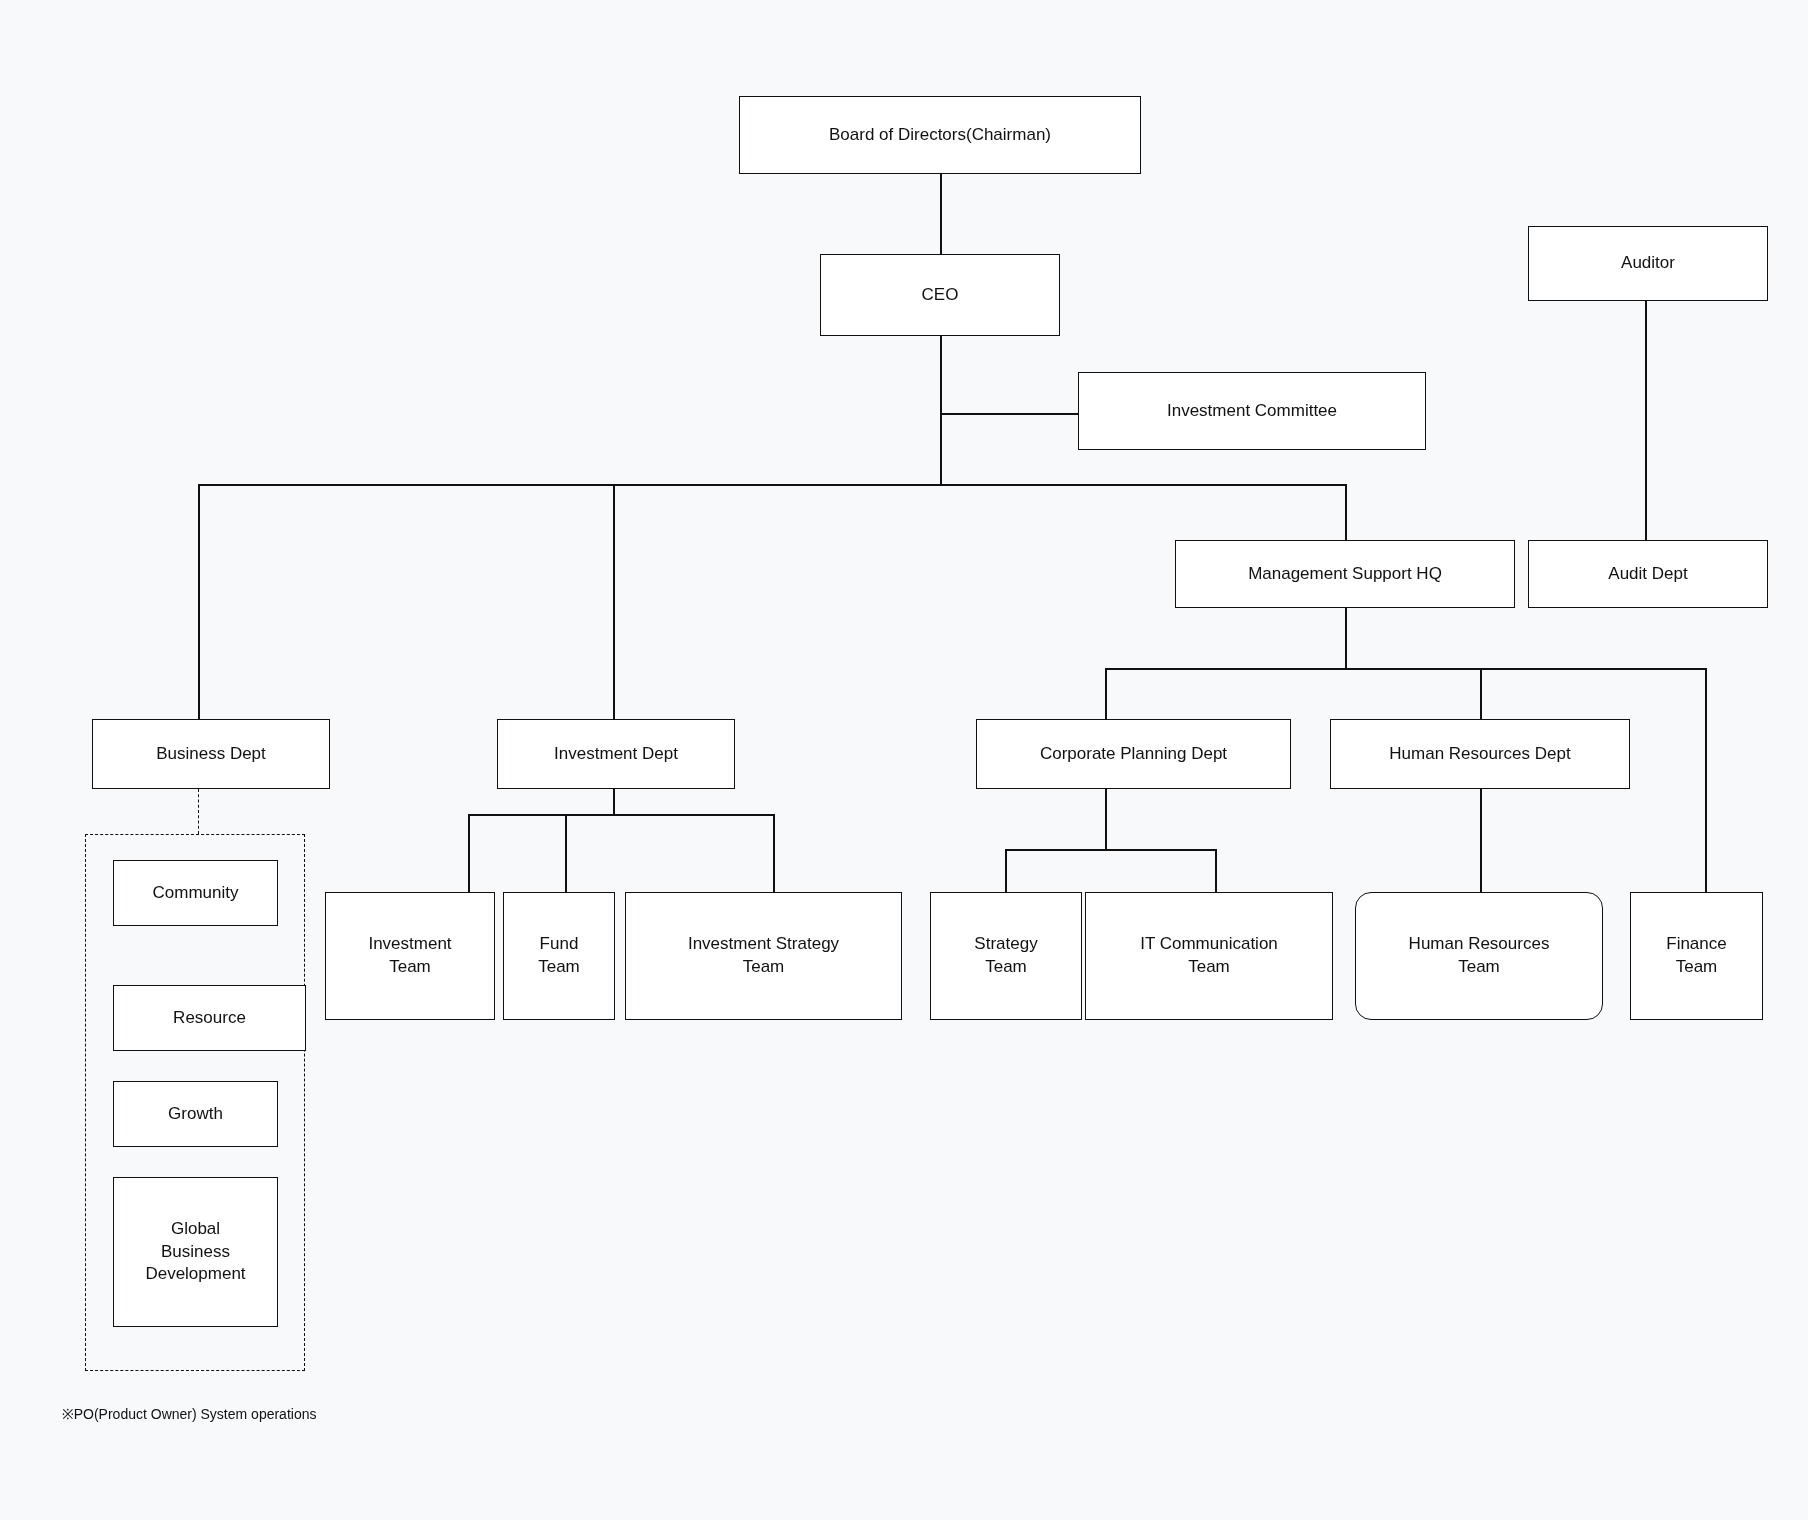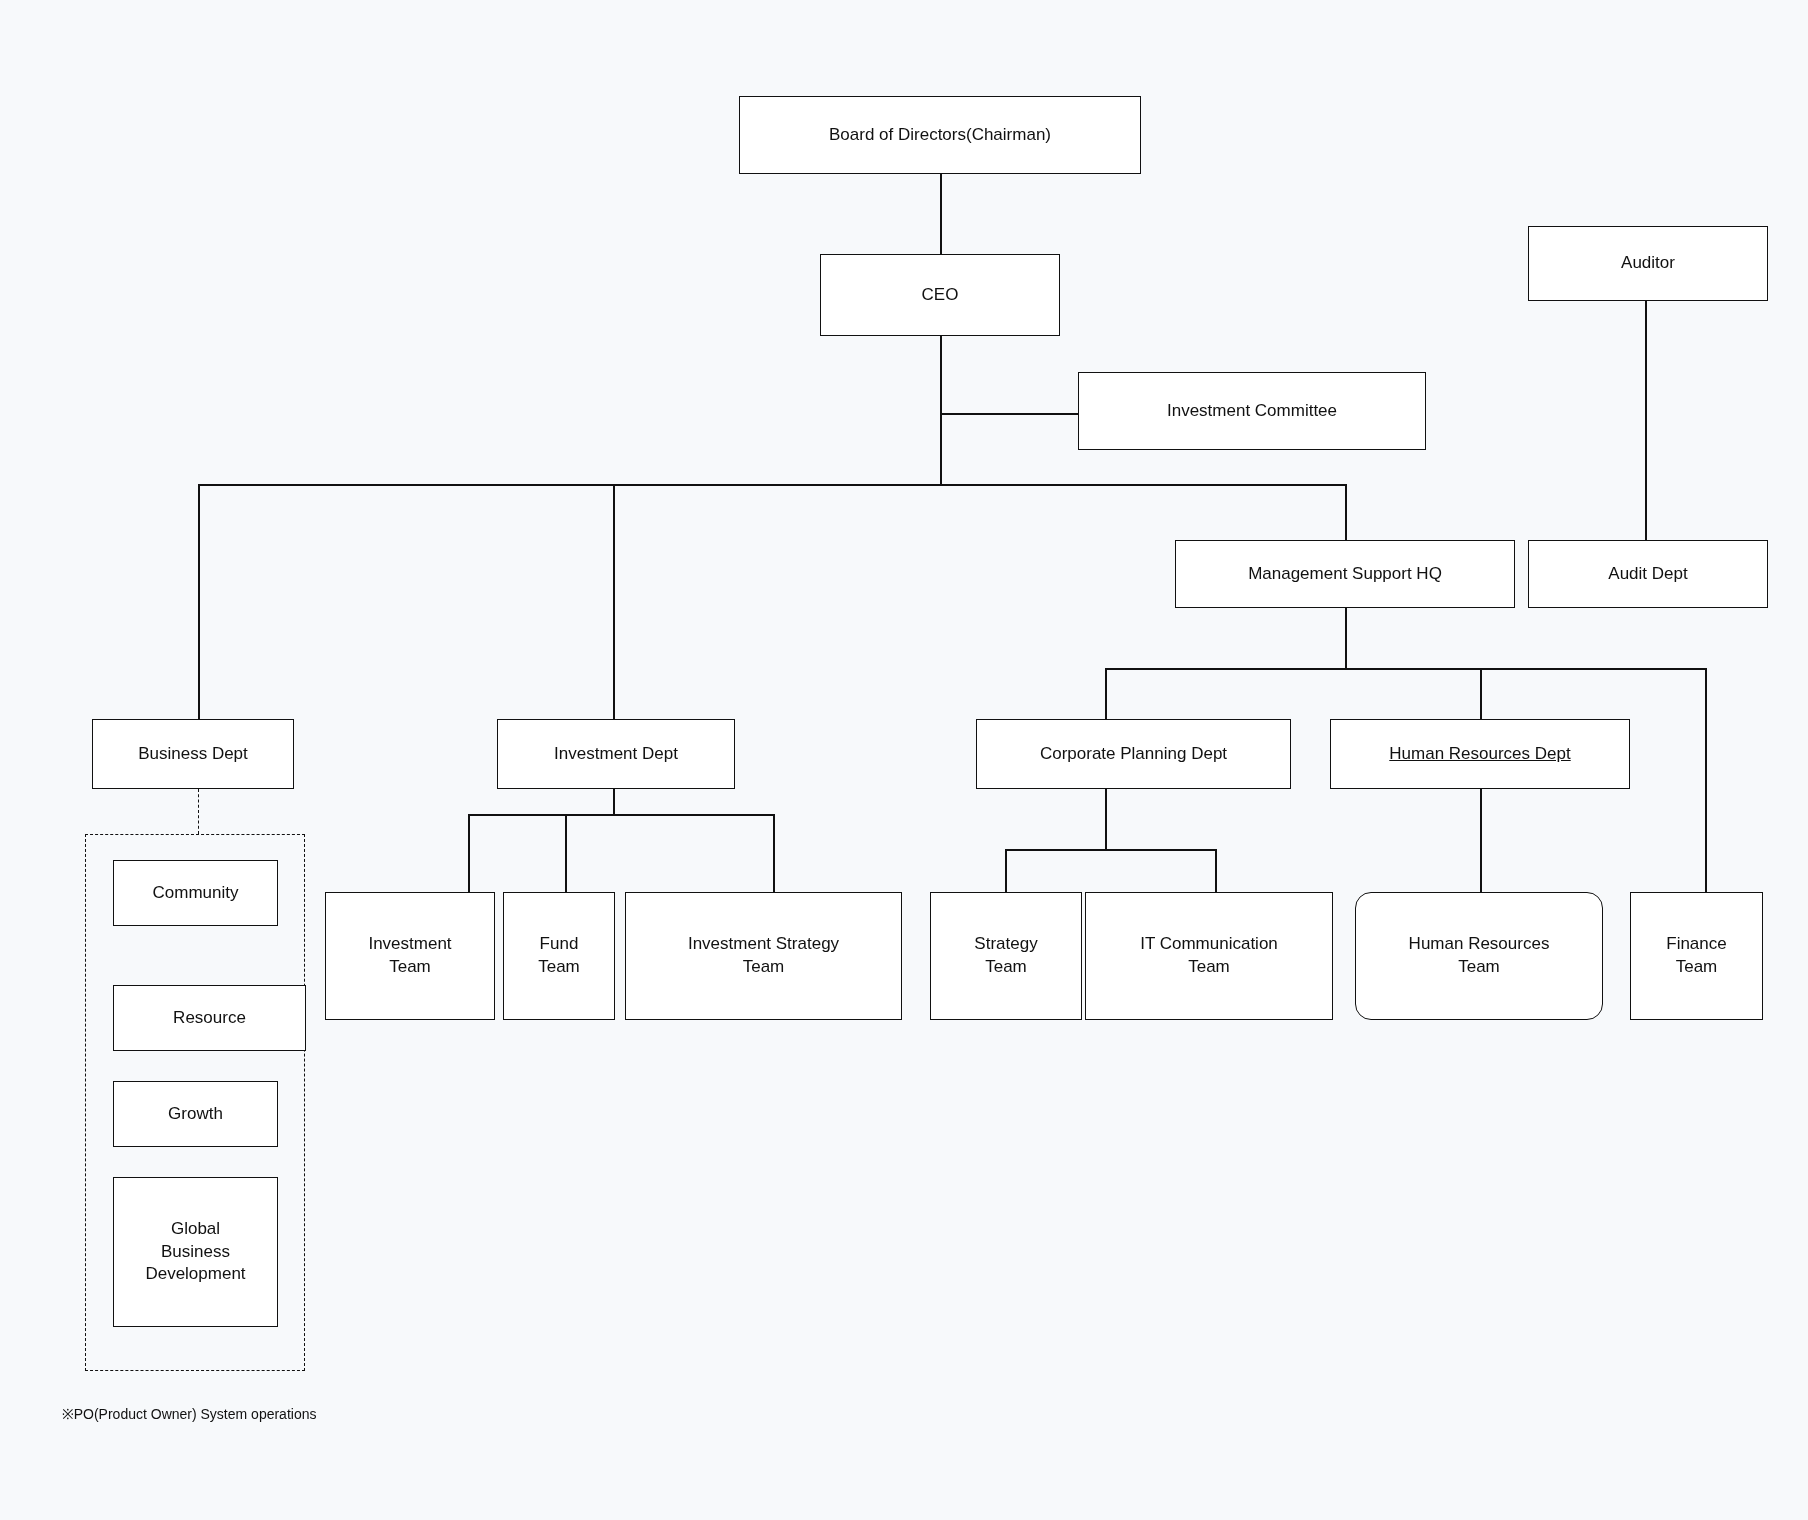--- a/index.html
+++ b/index.html
@@ -101,27 +101,27 @@
   <div class="node" style="left:820px; top:254px; width:240px; height:82px;">CEO</div>
 
   <div class="node" style="left:1078px; top:372px; width:348px; height:78px;">Investment Committee</div>
 
   <div class="node" style="left:1528px; top:226px; width:240px; height:75px;">Auditor</div>
 
   <div class="node" style="left:1528px; top:540px; width:240px; height:68px;">Audit Dept</div>
 
   <div class="node" style="left:1175px; top:540px; width:340px; height:68px;">Management Support HQ</div>
 
-  <div class="node" style="left:92px; top:719px; width:202px; height:70px;">Business Dept</div>
+  <div class="node" style="left:92px; top:719px; width:238px; height:70px;">Business Dept</div>
 
   <div class="node" style="left:497px; top:719px; width:238px; height:70px;">Investment Dept</div>
 
   <div class="node" style="left:948px; top:719px; width:315px; height:70px;margin-left:28px;">Corporate Planning Dept</div>
 
-  <div class="node" style="left:1330px; top:719px; width:300px; height:70px;text-decoration:underline;">Human Resources Dept</div>
+  <div class="node" style="left:1330px; top:719px; width:300px; height:70px;">Human Resources Dept</div>
 
   <div class="dashed-group" style="left:85px; top:834px; width:220px; height:537px;"></div>
 
   <div class="node" style="left:113px; top:860px; width:165px; height:66px;">Community</div>
 
   <div class="node" style="left:113px; top:985px; width:193px; height:66px;">Resource</div>
 
   <div class="node" style="left:113px; top:1081px; width:165px; height:66px;">Growth</div>
 
   <div class="node" style="left:113px; top:1177px; width:165px; height:150px;">Global

